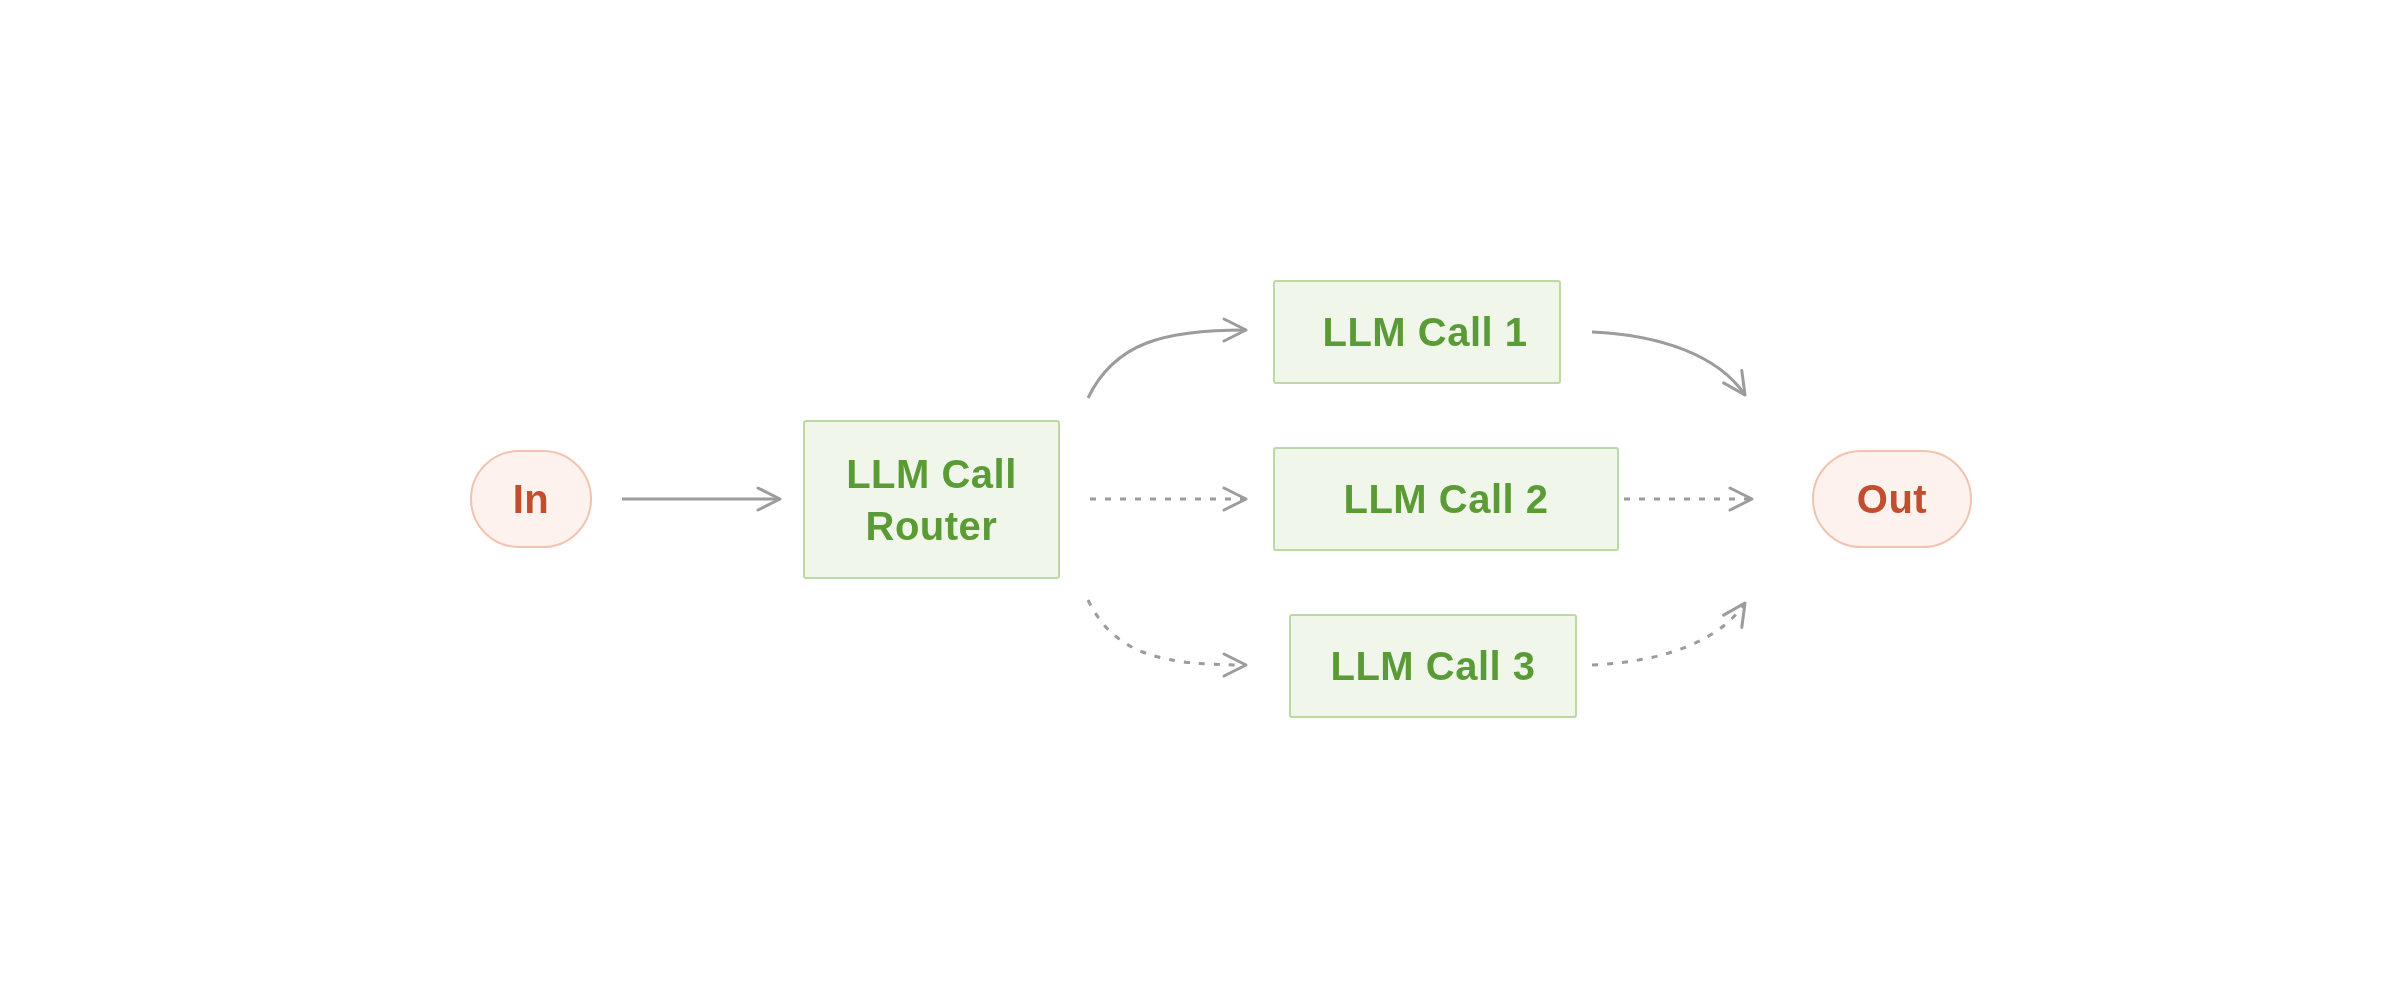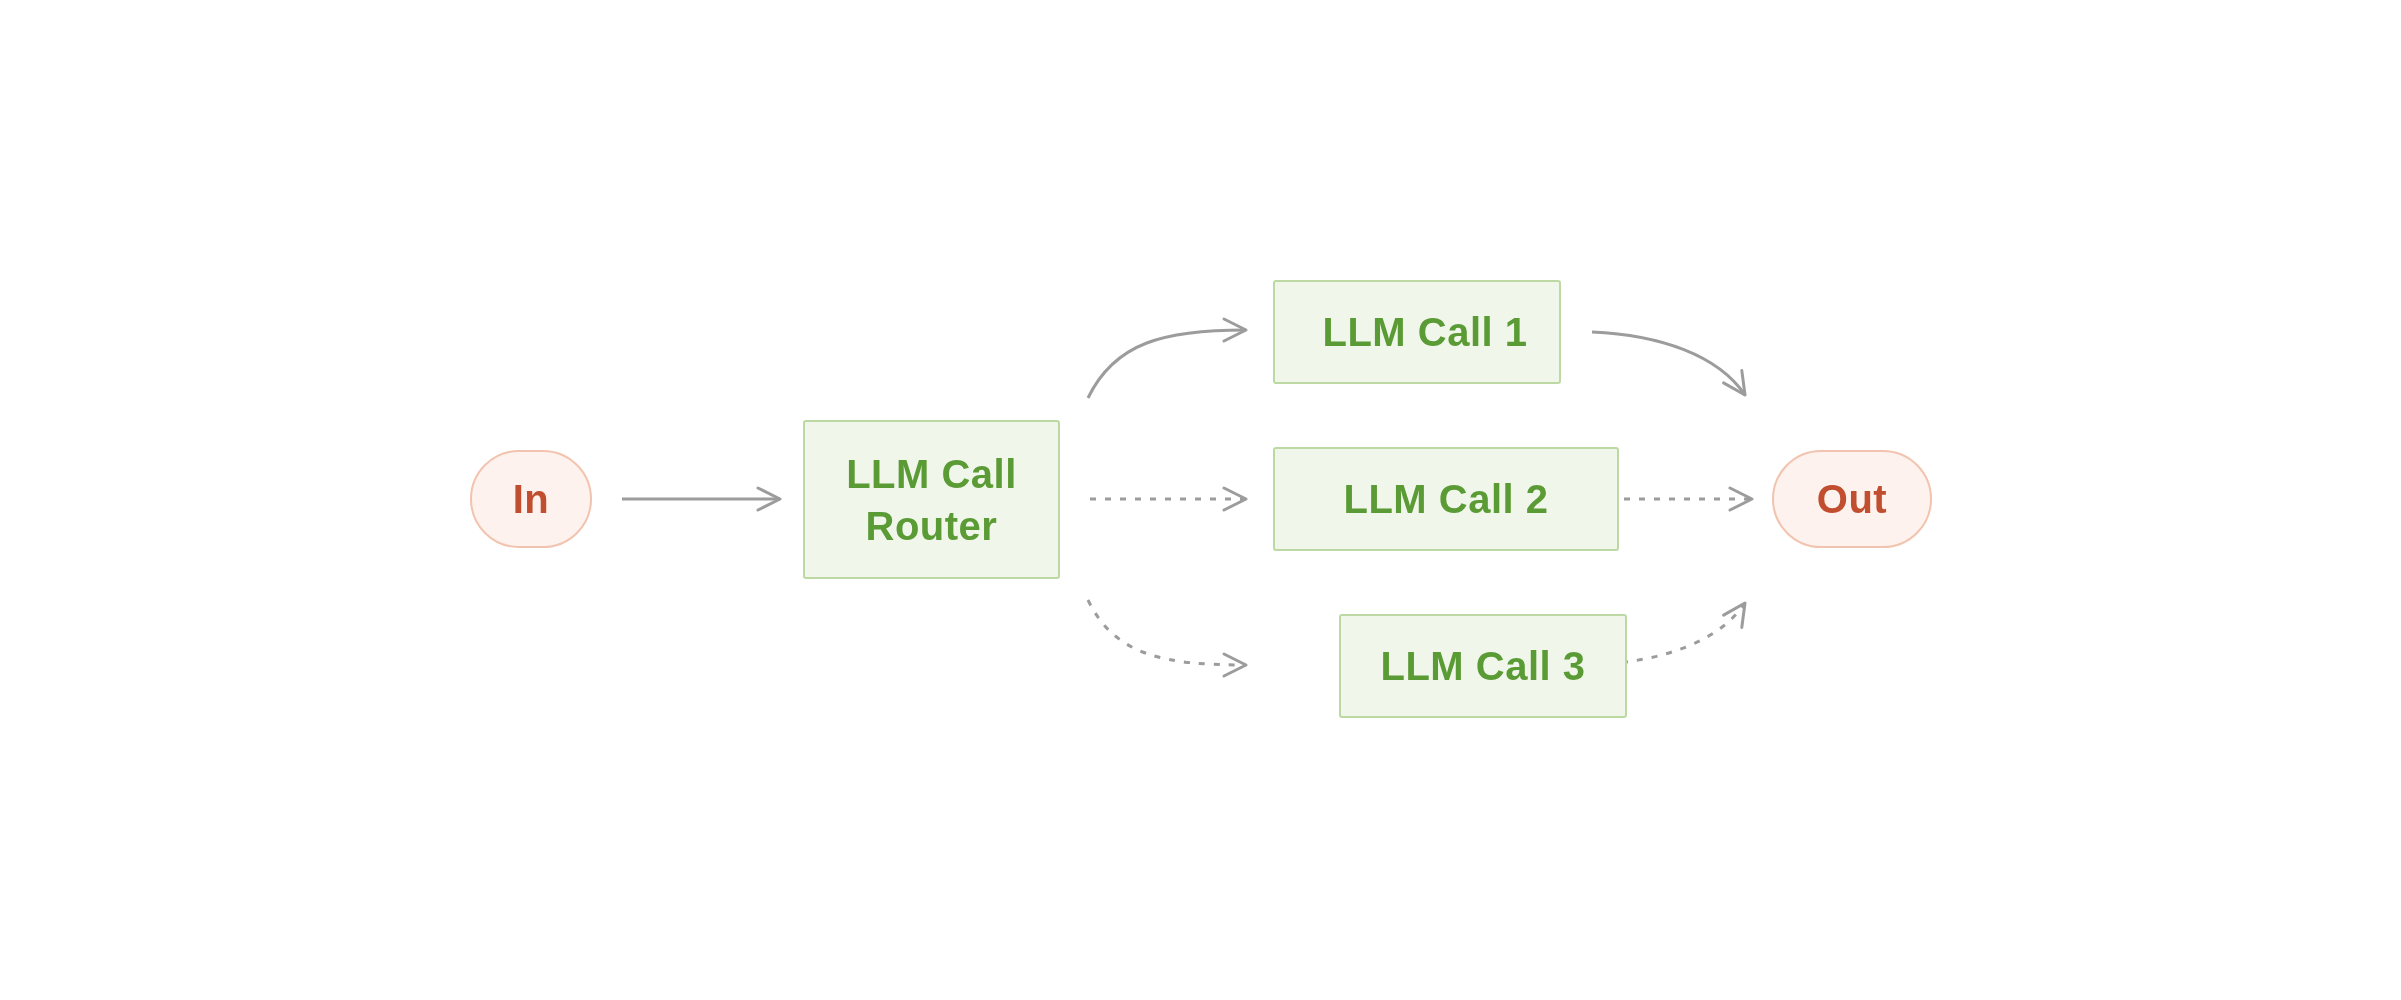--- a/index.html
+++ b/index.html
@@ -61,22 +61,22 @@
     border-radius: 3px;
     color: var(--green-text);
   }
   .box .line { line-height: 52px; }
 
   
   .node-in     { left: 470px;  top: 450px; width: 122px; height: 98px; }
   .node-router { left: 803px;  top: 420px; width: 257px; height: 159px; }
   .node-call1  { left: 1273px; top: 280px; width: 288px; height: 104px; padding-left: 16px; }
   .node-call2  { left: 1273px; top: 447px; width: 346px; height: 104px; }
-  .node-call3  { left: 1339px; top: 614px; width: 288px; height: 104px; }
-  .node-out    { left: 1772px; top: 450px; width: 160px; height: 98px; }
+  .node-call3  { left: 1289px; top: 614px; width: 288px; height: 104px; }
+  .node-out    { left: 1812px; top: 450px; width: 160px; height: 98px; }
 </style>
 </head>
 <body>
 
 <div class="canvas">
 
   <svg class="edges-layer" viewBox="0 0 2401 1000" xmlns="http://www.w3.org/2000/svg">
     <defs>
       <marker id="arrowhead" markerUnits="userSpaceOnUse" markerWidth="34" markerHeight="30" refX="25" refY="14" orient="auto">
         <path d="M3 3 L25 14 L3 25" fill="none" style="stroke: var(--arrow, #9c9c9c);" stroke-width="3" stroke-linecap="round" stroke-linejoin="round"></path>

